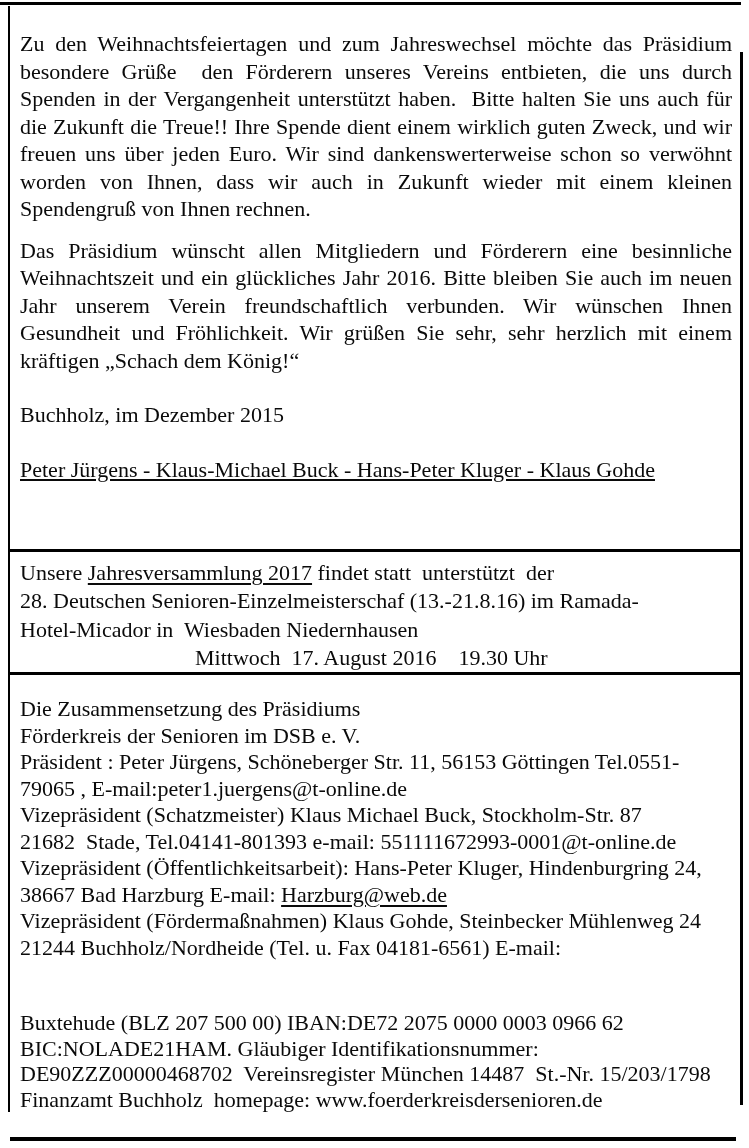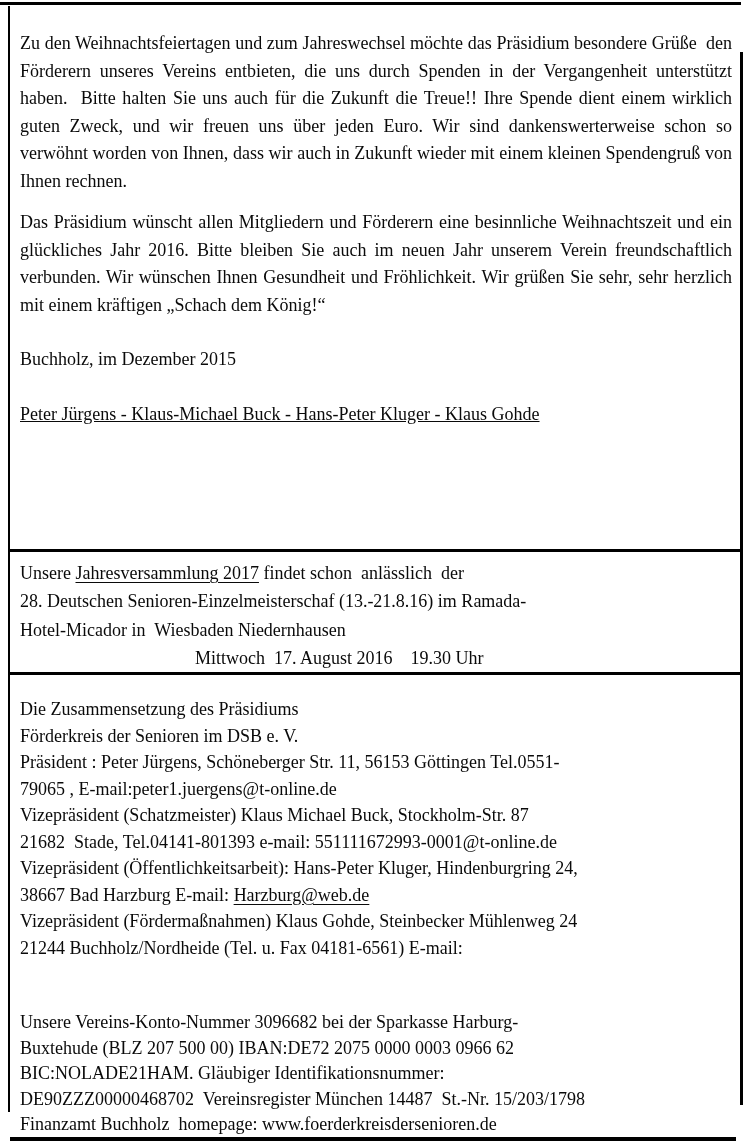--- a/index.html
+++ b/index.html
@@ -7,21 +7,21 @@
     padding: 0;
     background: #ffffff;
   }
   .page {
     position: relative;
     width: 749px;
     height: 1148px;
     background: #ffffff;
     overflow: hidden;
     font-family: "Liberation Serif", "DejaVu Serif", serif;
-    font-size: 18px;
+    font-size: 22px;
     color: #0a0a0a;
   }
   .rule {
     position: absolute;
     background: #000000;
   }
   .rule-top    { left: 0;   top: 2px;    width: 741px; height: 3px; }
   .rule-left   { left: 8px; top: 6px;    width: 2px;   height: 1106px; }
   .rule-right  { left: 740px; top: 52px; width: 3px;   height: 1053px; }
   .rule-sep1   { left: 8px; top: 549px;  width: 735px; height: 3px; }
@@ -72,40 +72,39 @@
   <div class="rule rule-bottom"></div>
 
   <div class="section sec-greeting">
     <p class="para">Zu den Weihnachtsfeiertagen und zum Jahreswechsel möchte das Präsidium besondere Grüße  den Förderern unseres Vereins entbieten, die uns durch Spenden in der Vergangenheit unterstützt haben.  Bitte halten Sie uns auch für die Zukunft die Treue!! Ihre Spende dient einem wirklich guten Zweck, und wir freuen uns über jeden Euro. Wir sind dankenswerterweise schon so verwöhnt worden von Ihnen, dass wir auch in Zukunft wieder mit einem kleinen Spendengruß von Ihnen rechnen.</p>
     <p class="para">Das Präsidium wünscht allen Mitgliedern und Förderern eine besinnliche Weihnachtszeit und ein glückliches Jahr 2016. Bitte bleiben Sie auch im neuen Jahr unserem Verein freundschaftlich verbunden. Wir wünschen Ihnen Gesundheit und Fröhlichkeit. Wir grüßen Sie sehr, sehr herzlich mit einem kräftigen „Schach dem König!“</p>
     <div class="dateline">Buchholz, im Dezember 2015</div>
     <div class="signatures">Peter Jürgens - Klaus-Michael Buck - Hans-Peter Kluger - Klaus Gohde</div>
   </div>
 
   <div class="section sec-meeting">
-    <div class="line"><span>Unsere </span><span class="u">Jahresversammlung 2017</span><span> findet schon  anlässlich  der</span></div>
+    <div class="line"><span>Unsere </span><span class="u">Jahresversammlung 2017</span><span> findet statt  unterstützt  der</span></div>
     <div class="line">28. Deutschen Senioren-Einzelmeisterschaf (13.-21.8.16) im Ramada-</div>
     <div class="line">Hotel-Micador in  Wiesbaden Niedernhausen</div>
     <div class="line line-indented">Mittwoch  17. August 2016    19.30 Uhr</div>
   </div>
 
   <div class="section sec-praesidium">
     <div class="line">Die Zusammensetzung des Präsidiums</div>
     <div class="line">Förderkreis der Senioren im DSB e. V.</div>
     <div class="line">Präsident : Peter Jürgens, Schöneberger Str. 11, 56153 Göttingen Tel.0551-</div>
     <div class="line">79065 , E-mail:peter1.juergens@t-online.de</div>
     <div class="line">Vizepräsident (Schatzmeister) Klaus Michael Buck, Stockholm-Str. 87</div>
     <div class="line">21682  Stade, Tel.04141-801393 e-mail: 551111672993-0001@t-online.de</div>
     <div class="line">Vizepräsident (Öffentlichkeitsarbeit): Hans-Peter Kluger, Hindenburgring 24,</div>
     <div class="line"><span>38667 Bad Harzburg E-mail: </span><span class="email-link">Harzburg@web.de</span></div>
     <div class="line">Vizepräsident (Fördermaßnahmen) Klaus Gohde, Steinbecker Mühlenweg 24</div>
     <div class="line">21244 Buchholz/Nordheide (Tel. u. Fax 04181-6561) E-mail:</div>
   </div>
 
   <div class="section sec-bank">
-    <div class="line">Unsere Vereins-Konto-Nummer 3096682 bei der Sparkasse Harburg-</div>
     <div class="line">Buxtehude (BLZ 207 500 00) IBAN:DE72 2075 0000 0003 0966 62</div>
     <div class="line">BIC:NOLADE21HAM. Gläubiger Identifikationsnummer:</div>
     <div class="line">DE90ZZZ00000468702  Vereinsregister München 14487  St.-Nr. 15/203/1798</div>
     <div class="line">Finanzamt Buchholz  homepage: www.foerderkreisdersenioren.de</div>
   </div>
 
 </div>
 
 </body></html>

